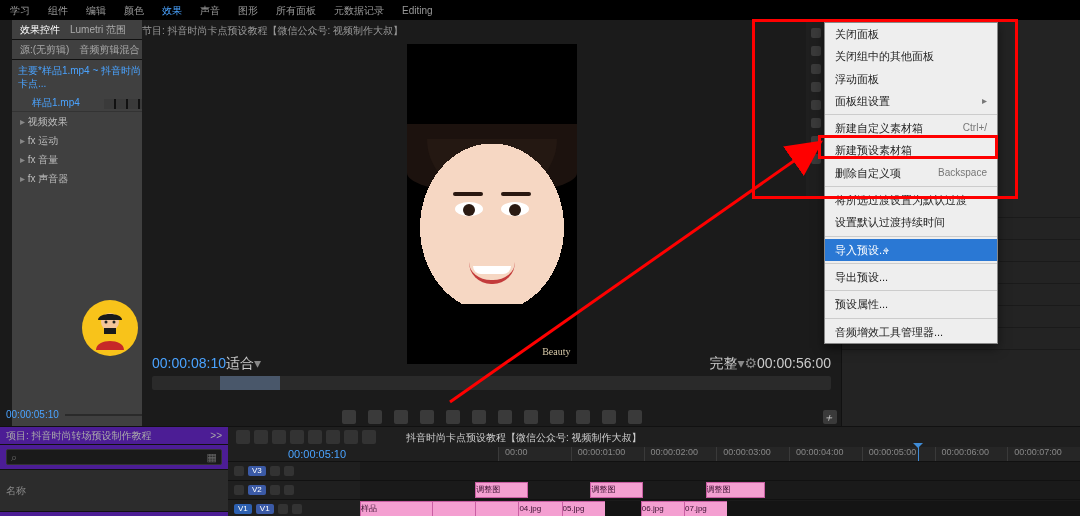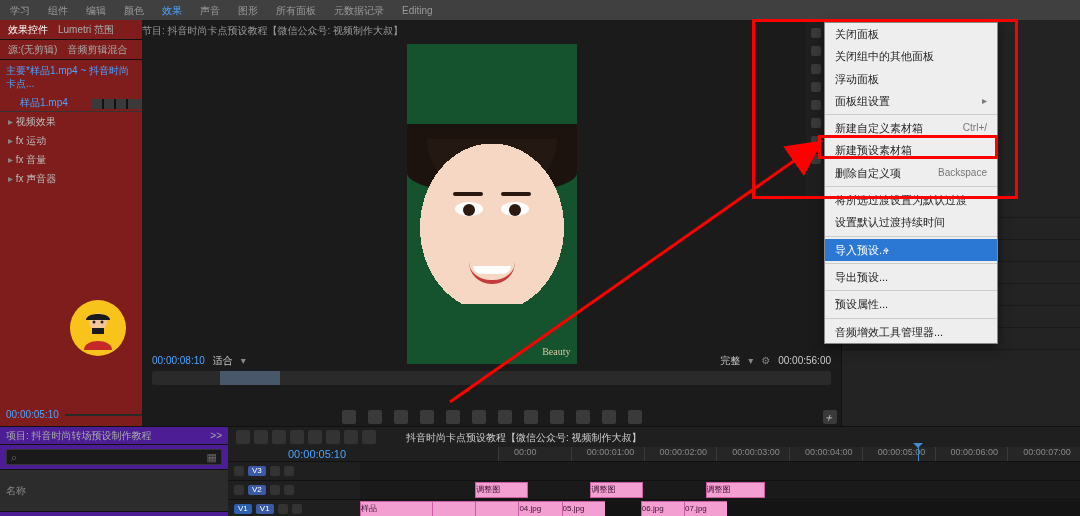--- a/index.html
+++ b/index.html
@@ -1,55 +1,55 @@
 <!DOCTYPE html>
 <html><head>
 <meta charset="utf-8">
 <style>
 html,body{margin:0;padding:0;width:1080px;height:516px;background:#1a1a1a;color:#ccc;font:11px/1.3 "Microsoft YaHei",sans-serif;overflow:hidden;position:relative}
-.topbar{position:absolute;left:0;right:0;top:0;height:20px;display:flex;align-items:center;gap:18px;padding:0 10px;background:#404040;color:#999;font-size:10px}
+.topbar{position:absolute;left:0;right:0;top:0;height:20px;display:flex;align-items:center;gap:18px;padding:0 10px;background:#000000;color:#999;font-size:10px}
 .topbar span{cursor:default}
 
-.left-col{position:absolute;left:0;top:20px;width:142px;height:406px;background:#7f1d1d;border-right:1px solid #111}
+.left-col{position:absolute;left:12px;top:20px;width:142px;height:406px;background:#404040;border-right:1px solid #111}
 .left-col .tabs{display:flex;gap:10px;padding:3px 8px;font-size:10px;color:#aaa;border-bottom:1px solid #111}
 .fx-head{display:flex;align-items:flex-end;gap:4px;padding:4px 6px;font-size:10px;color:#4aa3ff}
 .fx-head .segs{margin-left:auto;width:50px;height:10px;background:linear-gradient(90deg,#3a3a3a 0 10px,#111 10px 12px,#3a3a3a 12px 22px,#111 22px 24px,#3a3a3a 24px 34px,#111 34px 36px,#3a3a3a 36px)}
 .fx-item{padding:3px 8px;font-size:10px;color:#bbb}
 .fx-item::before{content:"▸ ";color:#888}
 .avatar{position:absolute;left:70px;top:280px;width:56px;height:56px;border-radius:50%;background:#f8c31a;display:flex;align-items:center;justify-content:center}
 .avatar svg{width:44px;height:44px}
 
 .proj-panel{position:absolute;left:0;top:426px;width:228px;height:90px;background:#4c1d95;border-top:1px solid #111}
 .proj-panel .prj-tabs{display:flex;gap:8px;padding:2px 6px;font-size:10px;color:#aaa;border-bottom:1px solid #111}
 .proj-panel .prj-search{margin:4px 6px;height:14px;background:#1a1a1a;border:1px solid #333;border-radius:2px;display:flex;align-items:center}
 .proj-panel .prj-search input{flex:1;background:transparent;border:0;color:#ccc;font-size:10px;padding:0 4px}
 .proj-panel .name-hd{padding:14px 6px;font-size:10px;color:#888;border-top:1px solid #111;border-bottom:1px solid #111;background:#2c2c2c}
 .proj-item{display:flex;align-items:center;gap:6px;padding:3px 6px;font-size:10px;color:#ccc}
 .proj-thumb{width:14px;height:10px;background:#f05ab7}
 .tc-line{position:absolute;left:6px;top:408px;font-size:10px;color:#4aa3ff;display:flex;align-items:center;gap:6px}
 .tc-line::after{content:"";display:inline-block;width:140px;height:2px;background:#2a2a2a}
 
 .monitor{position:absolute;left:142px;top:20px;right:238px;height:406px;background:#1b1b1b;border-right:1px solid #111}
 .monitor .title{text-align:left;color:#999;font-size:10px;padding:4px 0}
-.video-box{position:absolute;left:50%;top:24px;transform:translateX(-50%);width:170px;height:320px;background:#14532d}
+.video-box{position:absolute;left:50%;top:24px;transform:translateX(-50%);width:170px;height:320px;background:#000000}
 .face{position:absolute;left:0;top:90px;right:0;height:170px;background:radial-gradient(120px 140px at 50% 55%,#f6d7c3 0 60%,transparent 60%);}
 .hair{position:absolute;left:0;top:80px;right:0;height:70px;background:#1c120e;border-radius:0 0 50% 50%/0 0 30% 30%}
 .bangs{position:absolute;left:20px;top:95px;right:20px;height:55px;background:#241812;border-radius:0 0 60px 60px}
 .eye{position:absolute;top:158px;width:28px;height:14px;background:#fff;border-radius:50%}
 .eye.l{left:48px}.eye.r{right:48px}
 .pupil{position:absolute;top:160px;width:12px;height:12px;background:#2a1a12;border-radius:50%}
 .pupil.l{left:56px}.pupil.r{right:56px}
 .brow{position:absolute;top:148px;width:30px;height:4px;background:#2a1810;border-radius:2px}
 .brow.l{left:46px}.brow.r{right:46px}
 .mouth{position:absolute;left:62px;top:218px;width:46px;height:18px;border-bottom:4px solid #c33b3b;border-radius:0 0 30px 30px}
 .teeth{position:absolute;left:66px;top:222px;width:38px;height:8px;background:#fff;border-radius:0 0 10px 10px}
 .wm{position:absolute;right:6px;bottom:6px;font-family:cursive;font-size:10px;color:#d7c9a8}
 
 .transport{position:absolute;left:0;right:0;bottom:32px;height:40px;display:flex;flex-direction:column;padding:0 10px}
-.trow1{display:flex;align-items:center;gap:8px;font-size:10px;color:#4aa3ff}
+.trow1{display:flex;align-items:center;font-size:14px;color:#4aa3ff}
 .trow1 .spacer{flex:1}
 .trow1 .fit{color:#ccc}
 .mini-timeline{height:14px;margin-top:4px;background:#2a2a2a;border-radius:2px;position:relative}
 .mini-timeline .mk{position:absolute;top:0;bottom:0;width:60px;background:#49576a}
 .tbtns{position:absolute;left:0;right:0;bottom:2px;display:flex;justify-content:center;gap:12px}
 .tbtns i{width:14px;height:14px;background:#3a3a3a;display:inline-block;border-radius:2px}
 
 .right-col{position:absolute;right:0;top:20px;width:238px;bottom:0;background:#232323}
 .side-panel{padding:4px 10px;font-size:10px;color:#aaa;border-bottom:1px solid #1a1a1a}
 
@@ -65,21 +65,21 @@
 
 .effects-strip{position:absolute;right:254px;top:22px;width:20px;height:170px;background:#1f1f1f;display:flex;flex-direction:column;align-items:center;gap:8px;padding-top:6px;z-index:4}
 .effects-strip i{width:10px;height:10px;background:#3a3a3a;display:block;border-radius:2px}
 
 .timeline{position:absolute;left:228px;right:0;top:426px;bottom:0;background:#1f1f1f;border-top:1px solid #111}
 .tl-head{display:flex;align-items:center;gap:6px;padding:3px 8px;font-size:10px;color:#ccc}
 .tl-tools{display:flex;gap:4px}
 .tl-tools i{width:14px;height:14px;background:#333;border-radius:2px;display:inline-block}
 .tl-tc{color:#4aa3ff;font-size:11px;margin-left:30px}
 .ruler{position:relative;height:14px;margin-left:120px;background:#262626;font-size:9px;color:#888;display:flex}
-.ruler span{flex:1;border-left:1px solid #3a3a3a;padding-left:15px}
+.ruler span{flex:1;border-left:1px solid #3a3a3a;padding-left:6px}
 .playhead{position:absolute;top:0;bottom:0;left:420px;width:1px;background:#3f8bd6;z-index:2}
 .playhead::before{content:"";position:absolute;top:-4px;left:-5px;border:5px solid transparent;border-top-color:#3f8bd6}
 .track{display:flex;align-items:center;height:18px;border-top:1px solid #111}
 .track .lbl{width:120px;display:flex;align-items:center;gap:4px;padding:0 6px;font-size:9px;color:#bbb}
 .track .lbl .vtag{background:#3b5aa6;color:#fff;padding:0 4px;border-radius:2px;font-size:8px}
 .track .lbl i{width:10px;height:10px;background:#333;border-radius:2px;display:inline-block}
 .lane{flex:1;position:relative;height:100%;background:#1a1a1a}
 .clip{position:absolute;top:1px;bottom:1px;background:#f49fd1;border:1px solid #c95ea3;display:flex;align-items:center;font-size:8px;color:#3a1030;overflow:hidden}
 .gap{position:absolute;top:1px;bottom:1px;background:#141414}
 </style>

